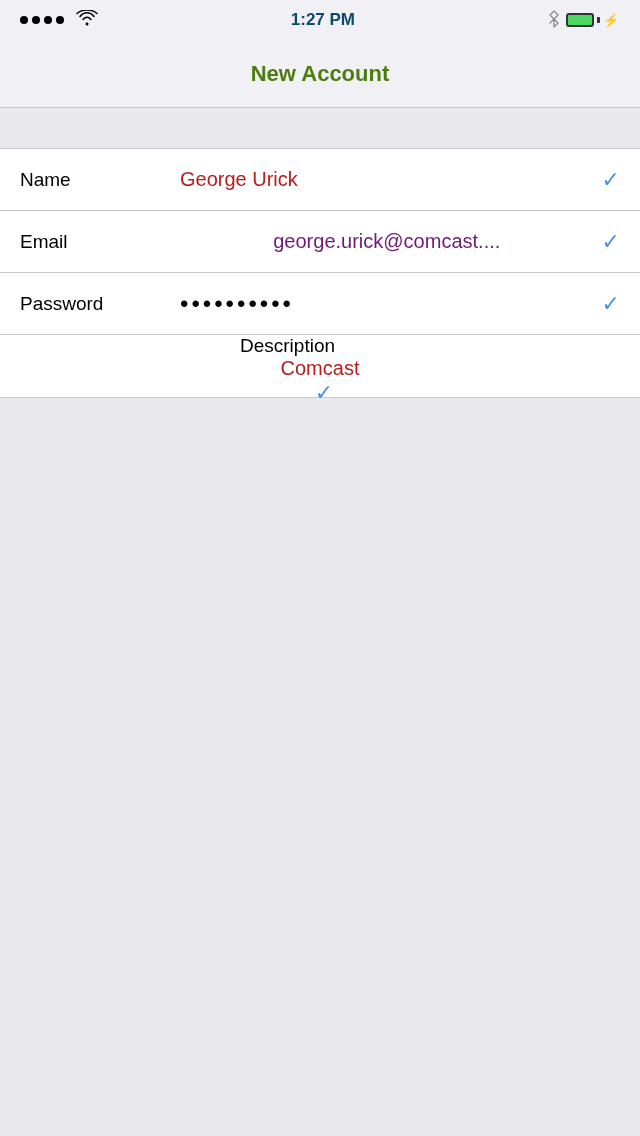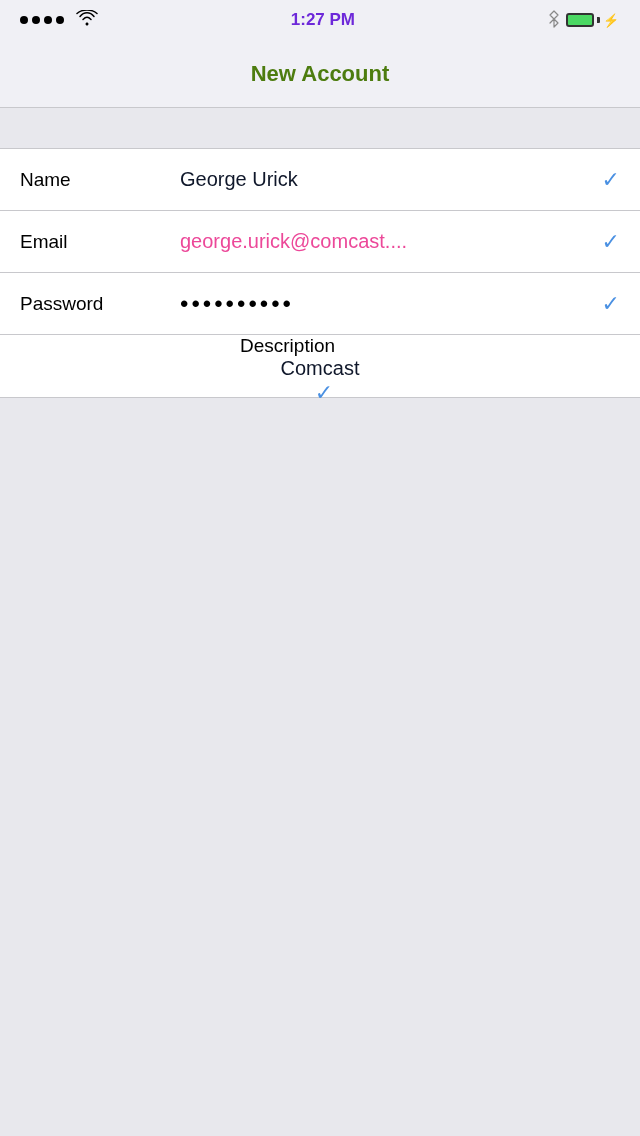--- a/index.html
+++ b/index.html
@@ -48,21 +48,21 @@
     }
 
     .wifi-icon {
       margin-left: 6px;
       font-size: 18px;
     }
 
     .status-time {
       font-size: 17px;
       font-weight: 600;
-      color: #6d28d9;
+      color: #0c4a6e;
       text-align: center;
       flex: 1;
     }
 
     .status-right {
       display: flex;
       align-items: center;
       gap: 6px;
     }
 
@@ -142,26 +142,27 @@
 
     .form-label {
       font-size: 19px;
       color: #000;
       width: 160px;
       flex-shrink: 0;
     }
 
     .form-value {
       font-size: 20px;
-      color: #0f172a;
+      color: #b91c1c;
       flex: 1;
     }
 
     .form-value.email {
-      color: #ec4899;
+      color: #701a75;
+      text-align: center;
     }
 
     .form-value.password {
       font-size: 24px;
       letter-spacing: 3px;
       color: #000;
     }
 
     .checkmark {
       font-size: 22px;

